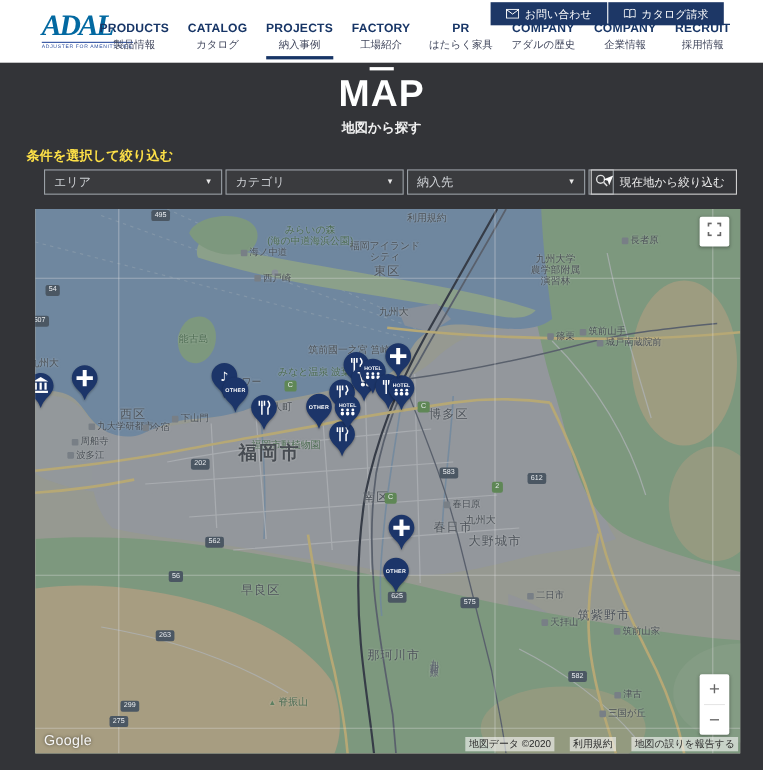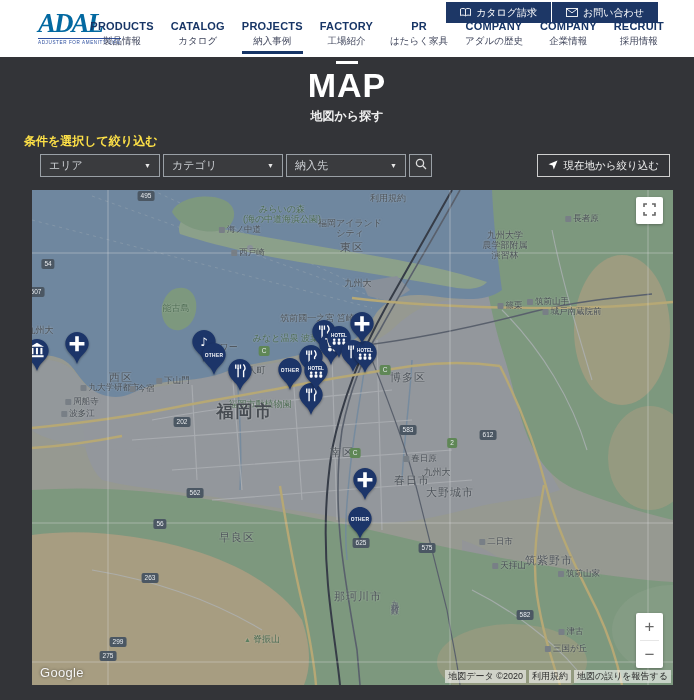--- a/index.html
+++ b/index.html
@@ -21,21 +21,21 @@
   .nav-jp { font-size:9.5px; color:#40465c; margin-top:3px; }
 
   
   .hero-dash { position:absolute; left:336px; top:61px; width:22px; height:3px; background:#ffffff; }
   .hero-title { position:absolute; left:0; top:66px; width:694px; text-align:center; color:#fff; font-size:34px; font-weight:bold; letter-spacing:1px; }
   .hero-sub { position:absolute; left:0; top:108px; width:694px; text-align:center; color:#f0f0f0; font-size:12px; font-weight:bold; }
 
   
   .filter-label { position:absolute; left:24px; top:133px; color:#fde047; font-size:12px; font-weight:bold; }
   .filter-row { position:absolute; left:40px; top:154px; display:flex; gap:3px; }
-  .fselect { width:120px; height:23px; border:1px solid #9aa0a6; background:#3a3b3e; color:#cfd2d6; font-size:11px; display:flex; align-items:center; justify-content:space-between; padding:0 8px; cursor:pointer; }
+  .fselect { width:162px; height:23px; border:1px solid #9aa0a6; background:#3a3b3e; color:#cfd2d6; font-size:11px; display:flex; align-items:center; justify-content:space-between; padding:0 8px; cursor:pointer; }
   .fselect .caret { font-size:7px; color:#e8e8e8; }
   .search-btn { width:23px; height:23px; border:1px solid #9aa0a6; background:#3a3b3e; display:flex; align-items:center; justify-content:center; cursor:pointer; }
   .geo-btn { position:absolute; right:24px; top:154px; height:23px; border:1px solid #cfcfcf; background:transparent; color:#f2f2f2; font-size:10.5px; display:flex; align-items:center; gap:6px; padding:0 10px; cursor:pointer; }
 
   
   .map { position:absolute; left:32px; top:190px; width:641px; height:495px; overflow:hidden; background:#a9aca2; cursor:grab; }
   .map svg.terrain { position:absolute; left:0; top:0; }
   .mlabel { position:absolute; transform:translate(-50%,-50%); white-space:pre-line; text-align:center; color:#4b5157; text-shadow:0 0 2px rgba(230,230,225,.55); font-size:9px; line-height:10px; pointer-events:none; }
   .mlabel.city-big { font-size:17px; font-weight:bold; color:#474c52; letter-spacing:2px; }
   .mlabel.ward { font-size:11px; color:#4e545b; letter-spacing:1px; }
@@ -46,50 +46,50 @@
   .mlabel.rail-vert { writing-mode:vertical-rl; font-size:8px; color:#5d646e; letter-spacing:2px; }
   .shield { position:absolute; transform:translate(-50%,-50%); background:#4b5763; color:#e8ebee; font-size:6.5px; line-height:10px; padding:0 3px; border-radius:2px; pointer-events:none; }
   .shield.green { background:#5f8756; }
   .pin { position:absolute; width:26px; height:34px; margin-left:-13px; margin-top:-14px; cursor:pointer; filter:drop-shadow(0 1px 1px rgba(0,0,0,.35)); }
   .gmap-ctrl { position:absolute; background:#fff; border-radius:2px; box-shadow:0 1px 3px rgba(0,0,0,.3); }
   .fullscreen-btn { right:10px; top:7px; width:27px; height:27px; display:flex; align-items:center; justify-content:center; cursor:pointer; }
   .zoom-ctrl { right:10px; bottom:17px; width:27px; }
   .zoom-btn { width:27px; height:27px; display:flex; align-items:center; justify-content:center; font-size:17px; color:#666; cursor:pointer; }
   .zoom-div { height:1px; background:#e6e6e6; margin:0 4px; }
   .google-logo { position:absolute; left:8px; bottom:5px; color:#f5f5f5; font-size:13px; letter-spacing:.3px; text-shadow:0 0 3px rgba(0,0,0,.6); cursor:pointer; font-weight:500; }
-  .attribution { position:absolute; right:2px; bottom:2px; display:flex; gap:3px; }
+  .attribution { position:absolute; right:2px; bottom:2px; display:flex; gap:14px; }
   .attribution span { background:rgba(250,250,250,.6); color:#2b2b2b; font-size:9px; padding:0 3px; line-height:13px; }
   .attribution .link { cursor:pointer; }
 </style>
 </head>
 <body>
 
 <div class="header">
   <div class="logo">
     <div class="logo-text">ADAL</div>
     <div class="logo-tag">ADJUSTER FOR AMENITY LIFE</div>
   </div>
 
   <div class="topbtns">
-    <button class="topbtn">
-      <span>
-          <svg width="11" height="9" viewBox="0 0 11 9">
-            <path d="M0.5 1 C2 .2 4 .2 5.5 1.2 C7 .2 9 .2 10.5 1 V7.6 C9 6.9 7 6.9 5.5 7.9 C4 6.9 2 6.9 .5 7.6 Z M5.5 1.2 V7.9" fill="none" stroke="#fff" stroke-width="0.9"></path>
-          </svg>
-        </span>
-      <span>カタログ請求</span>
-    </button>
     <button class="topbtn">
       <span>
           <svg width="12" height="9" viewBox="0 0 12 9">
             <rect x="0.5" y="0.5" width="11" height="8" fill="none" stroke="#fff" stroke-width="0.9"></rect>
             <path d="M0.5 0.8 L6 4.8 L11.5 0.8" fill="none" stroke="#fff" stroke-width="0.9"></path>
           </svg>
         </span>
       <span>お問い合わせ</span>
+    </button>
+    <button class="topbtn">
+      <span>
+          <svg width="11" height="9" viewBox="0 0 11 9">
+            <path d="M0.5 1 C2 .2 4 .2 5.5 1.2 C7 .2 9 .2 10.5 1 V7.6 C9 6.9 7 6.9 5.5 7.9 C4 6.9 2 6.9 .5 7.6 Z M5.5 1.2 V7.9" fill="none" stroke="#fff" stroke-width="0.9"></path>
+          </svg>
+        </span>
+      <span>カタログ請求</span>
     </button>
   </div>
 
   <nav class="nav" id="main-nav">
       <div class="nav-item">
         <div class="nav-en">PRODUCTS</div>
         <div class="nav-jp">製品情報</div>
       </div>
       <div class="nav-item">
         <div class="nav-en">CATALOG</div>

